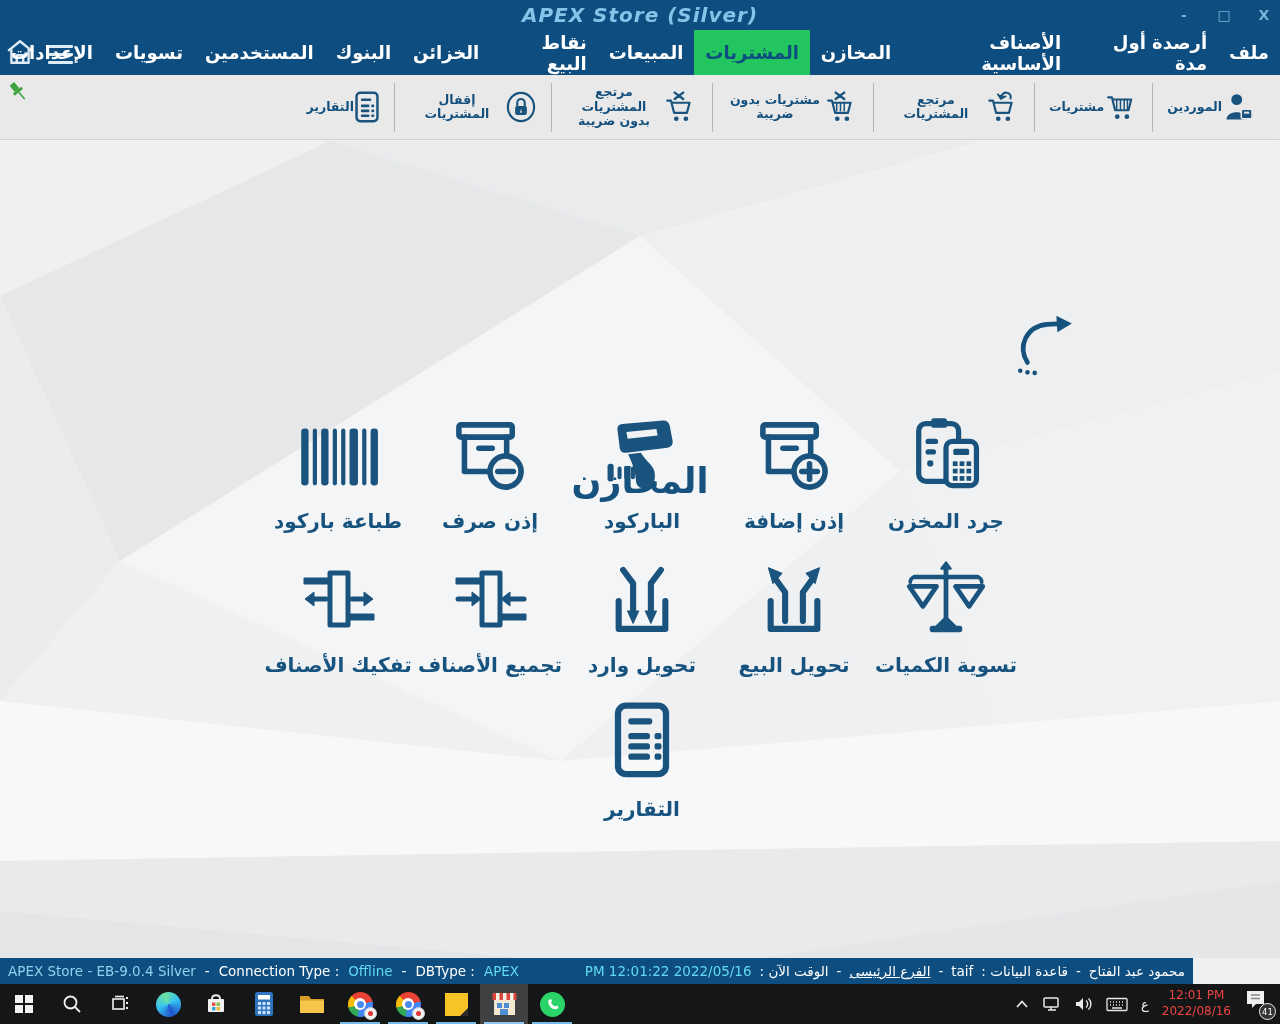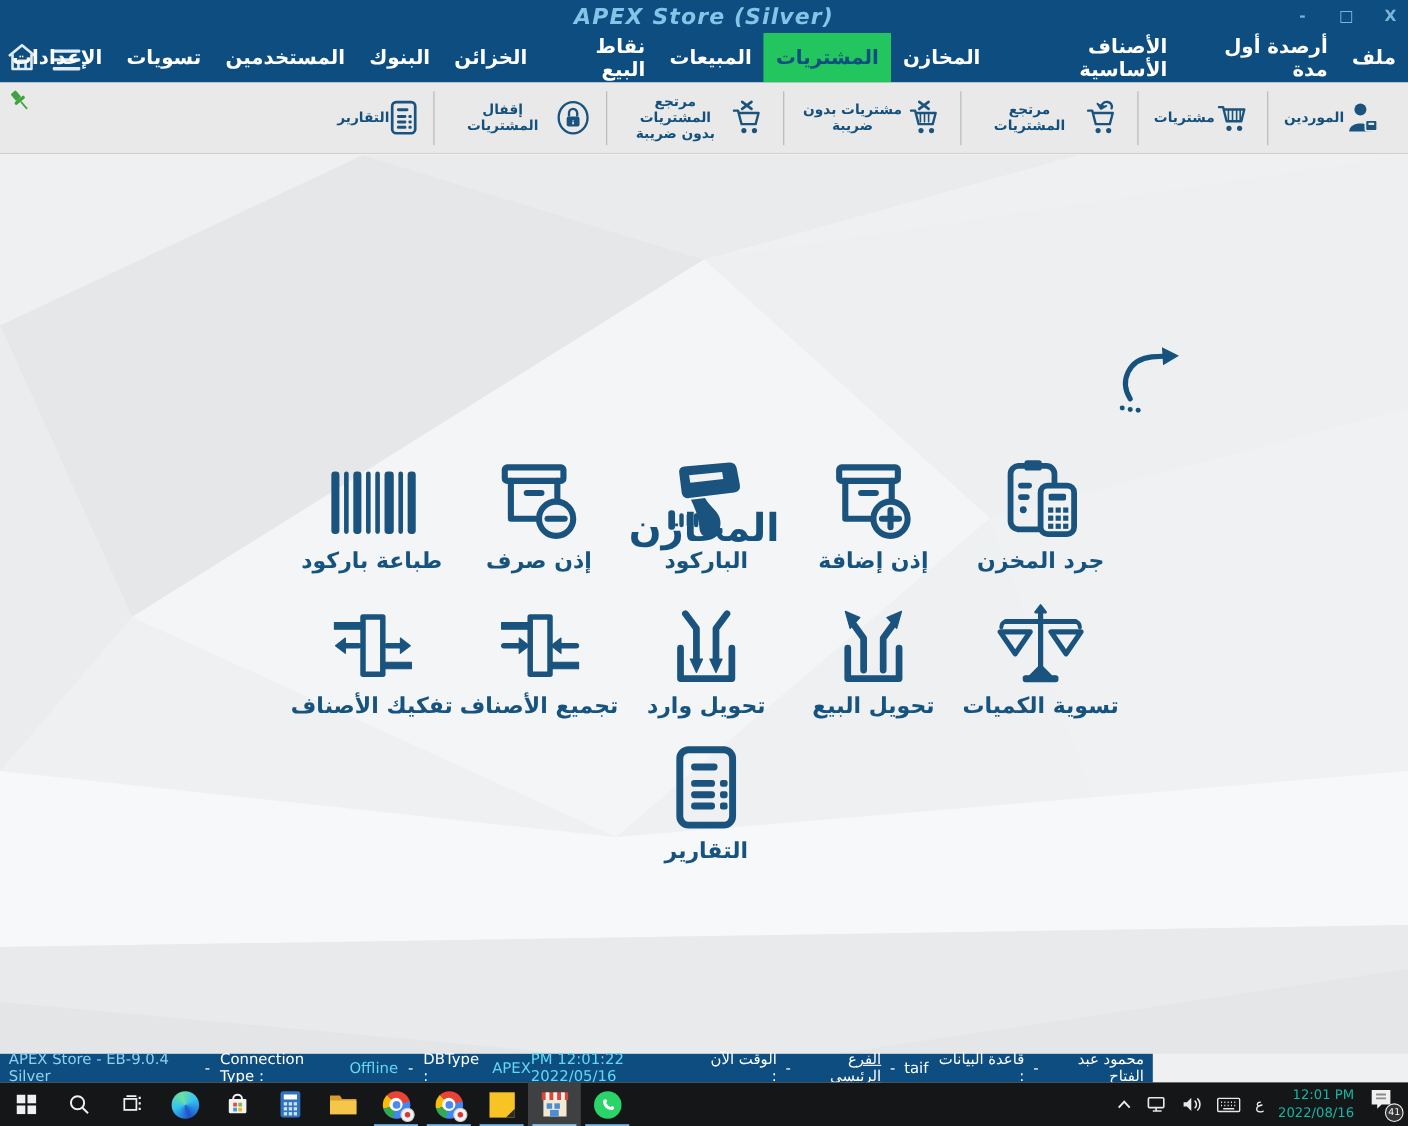--- a/index.html
+++ b/index.html
@@ -34,43 +34,43 @@
   
   .content { position:absolute; top:141px; left:0; width:1280px; height:817px; overflow:hidden; }
   .content svg.bgpoly { position:absolute; top:0; left:0; }
   .page-title { position:absolute; top:320px; left:540px; width:200px; text-align:center;
       color:#15537e; font-size:35px; font-weight:bold; direction:rtl; }
   .refresh-btn { position:absolute; left:1014px; top:170px; width:62px; height:66px; cursor:pointer; }
   .tile-grid { position:absolute; left:262px; top:272px; width:760px; }
   .tile-row { display:flex; direction:rtl; justify-content:center; margin-bottom:24px; }
   .tile { width:152px; display:flex; flex-direction:column; align-items:center; cursor:pointer; }
   .tile .ticon { height:80px; display:flex; align-items:flex-end; justify-content:center; }
-  .tile .tlabel { margin-top:4px; color:#16537e; font-size:20px; font-weight:bold; white-space:nowrap; }
+  .tile .tlabel { margin-top:16px; color:#16537e; font-size:20px; font-weight:bold; white-space:nowrap; }
 
   
-  .statusbar { position:absolute; top:958px; left:0; width:1048px; height:26px; background:#0d4d7f;
+  .statusbar { position:absolute; top:958px; left:0; width:1193px; height:26px; background:#0d4d7f;
       display:flex; justify-content:space-between; align-items:center; padding:0 8px; }
   .status-left { display:flex; gap:9px; align-items:center; font-size:13.5px; color:#fff; direction:ltr; }
   .status-right { display:flex; gap:8px; align-items:center; font-size:13.5px; color:#fff; direction:rtl; }
   .cyan { color:#62d8f2; }
   .ltblue { color:#8ed2ee; }
   .underlined { text-decoration:underline; cursor:pointer; }
   .ltr { direction:ltr; unicode-bidi:embed; }
 
   
   .taskbar { position:absolute; top:984px; left:0; width:1280px; height:40px; background:#151617; display:flex; }
   .tb-left { display:flex; height:40px; }
   .tb-slot { width:48px; height:40px; display:flex; align-items:center; justify-content:center; position:relative; cursor:pointer; }
   .tb-slot.running::after { content:""; position:absolute; bottom:0; left:4px; right:4px; height:2.5px; background:#76b9e8; }
   .tb-slot.active { background:#3f4042; }
   .tb-slot.active::after { background:#8fc8f2; }
   .tray { position:absolute; right:0; top:0; height:40px; display:flex; align-items:center; gap:13px; padding-right:6px; }
   .tray-icon { display:flex; align-items:center; justify-content:center; cursor:pointer; }
   .tray-lang { color:#eee; font-size:13px; cursor:pointer; }
-  .tray-clock { color:#14b8a6; font-size:12px; text-align:right; line-height:1.3; cursor:pointer; }
+  .tray-clock { color:#ef4444; font-size:12px; text-align:center; line-height:1.3; cursor:pointer; }
   .tray-notif { position:relative; width:30px; height:30px; cursor:pointer; }
   .notif-badge { position:absolute; right:-2px; bottom:-1px; width:17px; height:17px; border-radius:50%;
       background:#333; border:1.5px solid #eee; color:#fff; font-size:8.5px; display:flex; align-items:center; justify-content:center; }
 
   
   .chrome-circle { width:25px; height:25px; border-radius:50%; position:relative;
       background:conic-gradient(from -45deg, #ea4335 0 120deg, #4285f4 120deg 240deg, #34a853 240deg 300deg, #fbbc05 300deg 360deg); }
   .chrome-circle::before { content:""; position:absolute; left:6.5px; top:6.5px; width:12px; height:12px; border-radius:50%; background:#fff; }
   .chrome-circle::after { content:""; position:absolute; left:9px; top:9px; width:7px; height:7px; border-radius:50%; background:#4b8bf0; }
   .chrome-badge { position:absolute; right:-4px; bottom:-3px; width:13px; height:13px; border-radius:50%; background:#f2f2f2; border:1px solid #ccc; }

